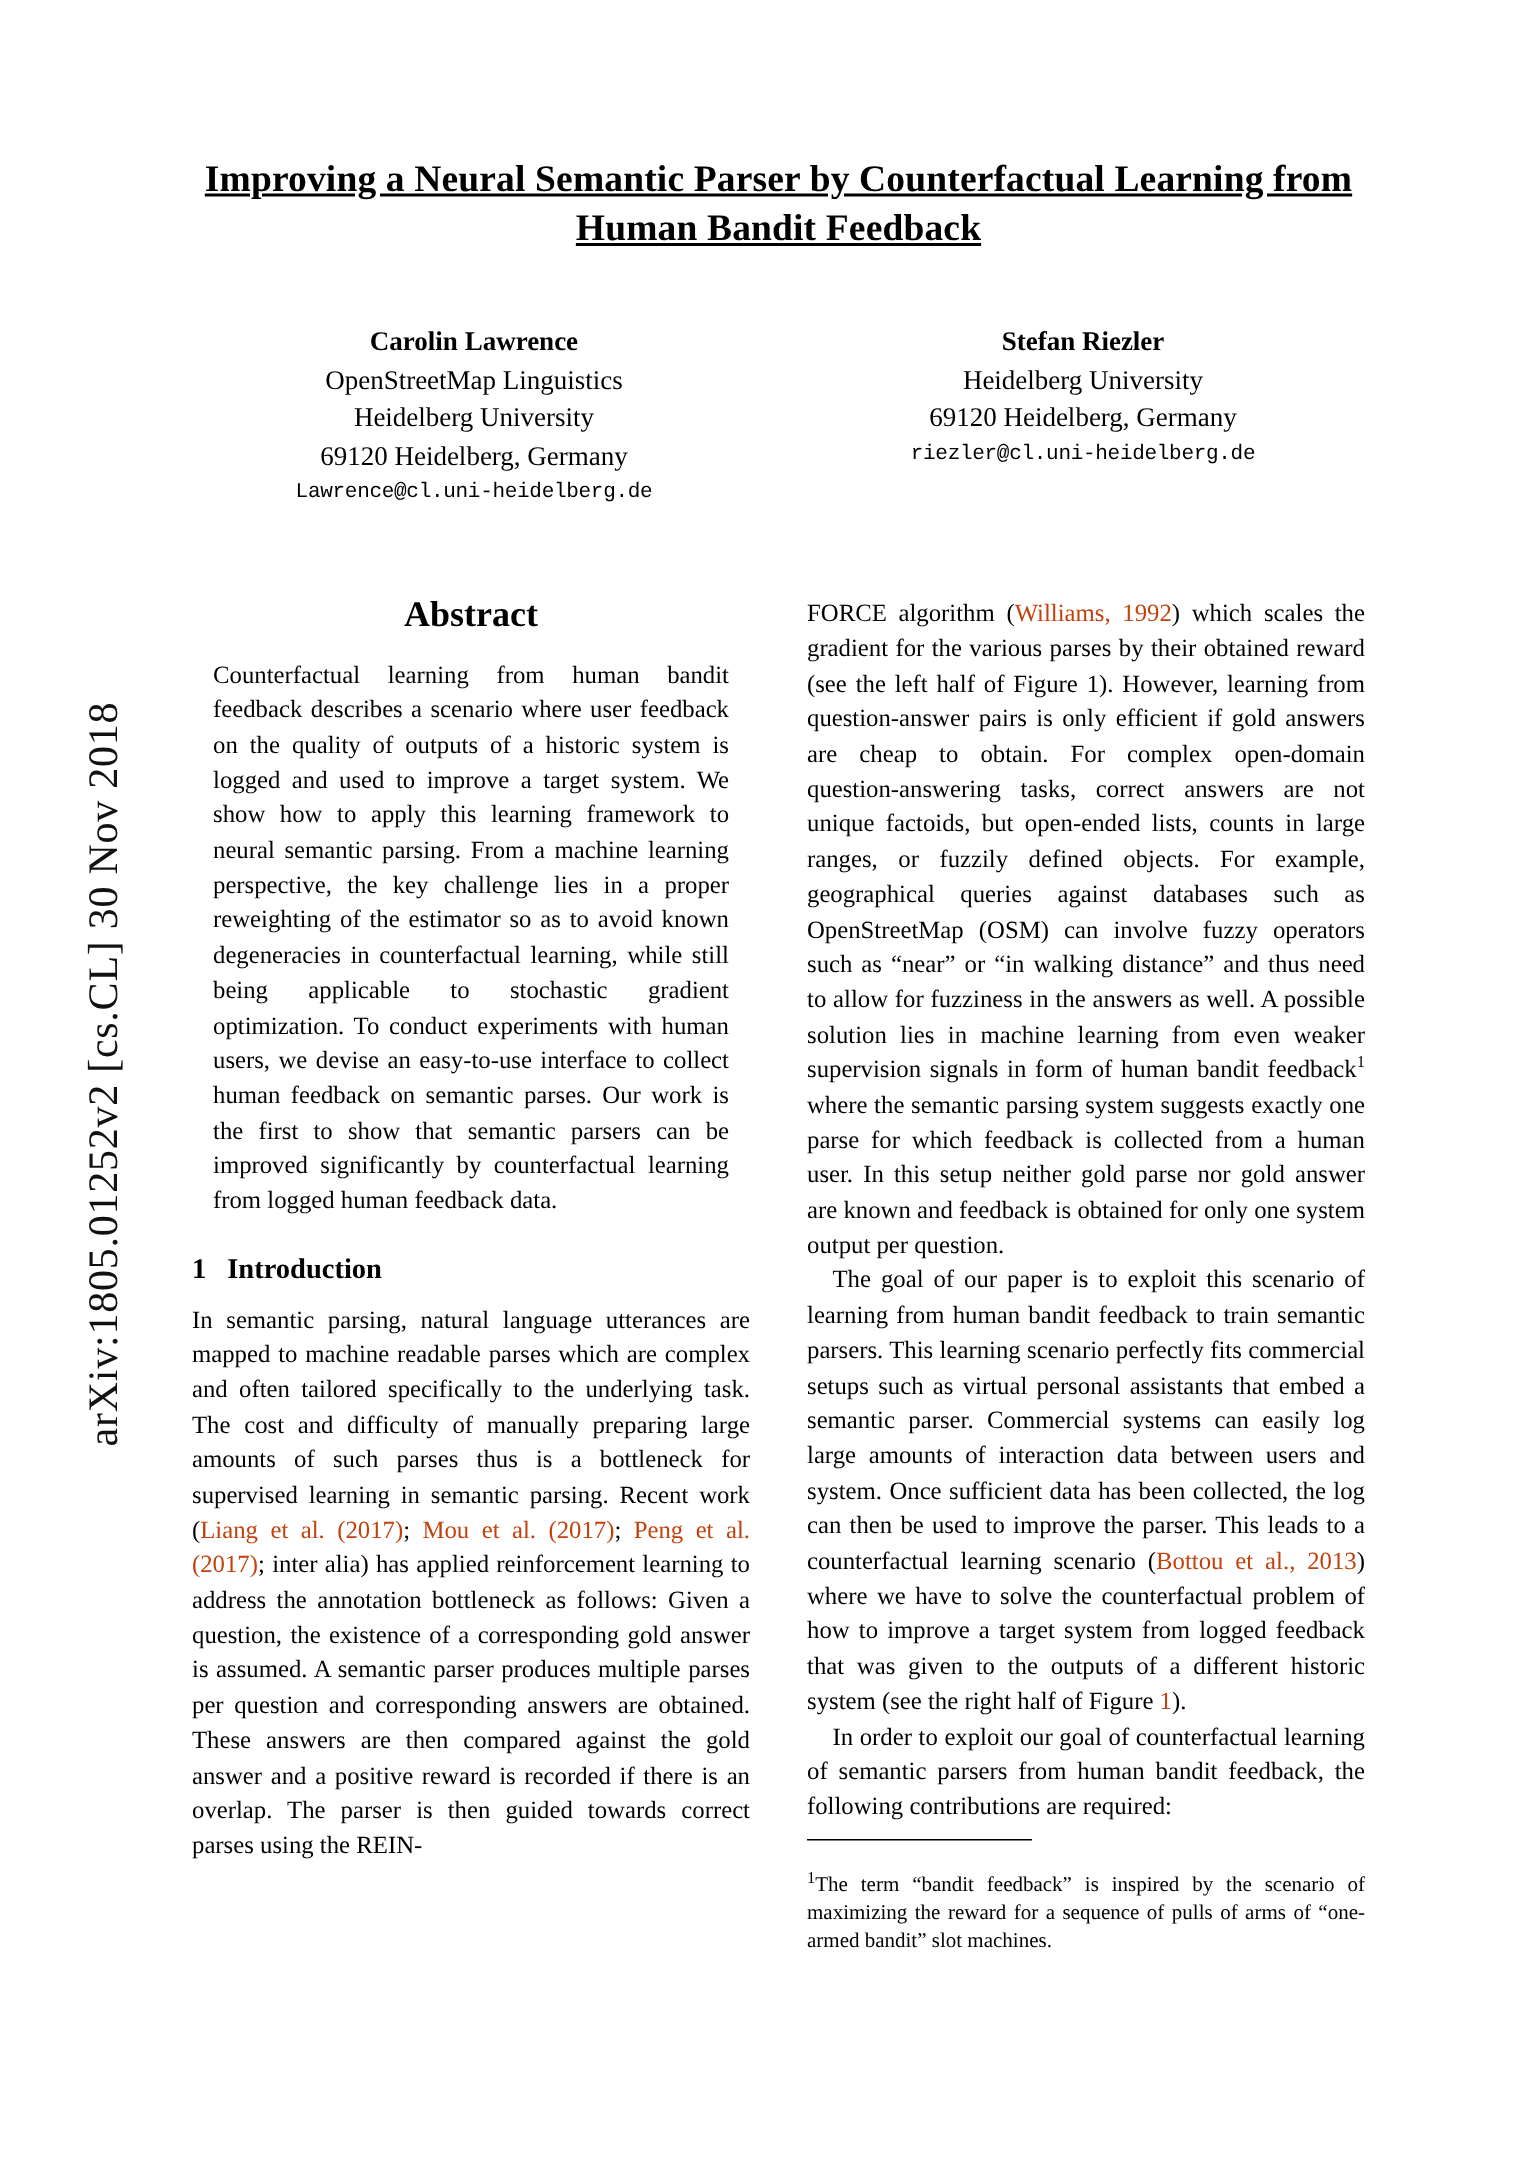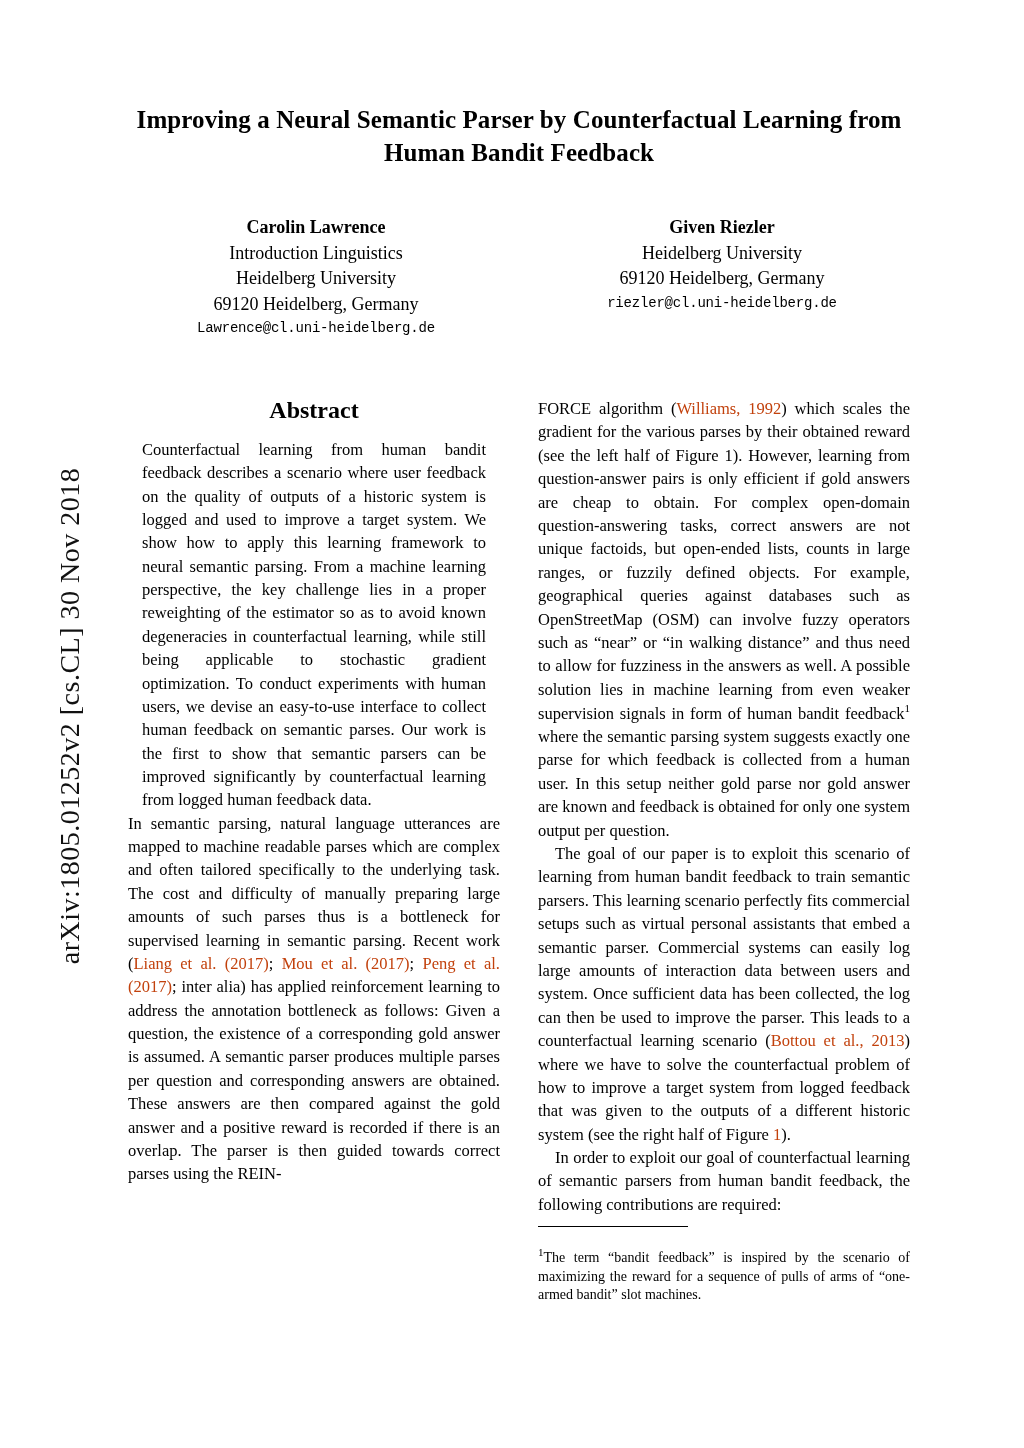--- a/index.html
+++ b/index.html
@@ -37,20 +37,21 @@
     top: 104px;
     width: 782px;
   }
   .title {
     font-size: 25px;
     font-weight: bold;
     text-align: center;
     line-height: 1.3;
     margin: 0 0 0 0;
     letter-spacing: 0.1px;
+    text-decoration: underline;
   }
   .authors {
     display: flex;
     margin-top: 46px;
     justify-content: center;
     gap: 30px;
   }
   .author-block {
     width: 50%;
     text-align: center;
@@ -137,39 +138,42 @@
 
   <div class="arxiv-stamp">arXiv:1805.01252v2  [cs.CL]  30 Nov 2018</div>
 
   <div class="content">
 
     <h1 class="title">Improving a Neural Semantic Parser by Counterfactual Learning from Human Bandit Feedback</h1>
 
     <div class="authors">
       <div class="author-block">
         <div class="author-name">Carolin Lawrence</div>
-        <div>Introduction Linguistics</div>
+        <div>OpenStreetMap Linguistics</div>
         <div>Heidelberg University</div>
         <div>69120 Heidelberg, Germany</div>
         <div class="author-email">Lawrence@cl.uni-heidelberg.de</div>
       </div>
       <div class="author-block">
-        <div class="author-name">Given Riezler</div>
+        <div class="author-name">Stefan Riezler</div>
         <div>Heidelberg University</div>
         <div>69120 Heidelberg, Germany</div>
         <div class="author-email">riezler@cl.uni-heidelberg.de</div>
       </div>
     </div>
 
     <div class="columns">
 
       <div class="col col-left">
         <div class="abstract-head">Abstract</div>
         <div class="abstract-body">Counterfactual learning from human bandit feedback describes a scenario where user feedback on the quality of outputs of a historic system is logged and used to improve a target system. We show how to apply this learning framework to neural semantic parsing. From a machine learning perspective, the key challenge lies in a proper reweighting of the estimator so as to avoid known degeneracies in counterfactual learning, while still being applicable to stochastic gradient optimization. To conduct experiments with human users, we devise an easy-to-use interface to collect human feedback on semantic parses. Our work is the first to show that semantic parsers can be improved significantly by counterfactual learning from logged human feedback data.</div>
 
+        <div class="section-head">
+          <span class="num">1</span><span>Introduction</span>
+        </div>
 
         <p class="body"><span>In semantic parsing, natural language utterances are mapped to machine readable parses which are complex and often tailored specifically to the underlying task. The cost and difficulty of manually preparing large amounts of such parses thus is a bottleneck for supervised learning in semantic parsing. Recent work (</span><span class="cite">Liang et al. (2017)</span><span>; </span><span class="cite">Mou et al. (2017)</span><span>; </span><span class="cite">Peng et al. (2017)</span><span>; </span><span class="italic">inter alia</span><span>) has applied reinforcement learning to address the annotation bottleneck as follows: Given a question, the existence of a corresponding gold answer is assumed. A semantic parser produces multiple parses per question and corresponding answers are obtained. These answers are then compared against the gold answer and a positive reward is recorded if there is an overlap. The parser is then guided towards correct parses using the REIN-</span></p>
       </div>
 
       <div class="col col-right">
         <p class="body"><span>FORCE algorithm (</span><span class="cite">Williams, 1992</span><span>) which scales the gradient for the various parses by their obtained reward (see the left half of Figure 1). However, learning from question-answer pairs is only efficient if gold answers are cheap to obtain. For complex open-domain question-answering tasks, correct answers are not unique factoids, but open-ended lists, counts in large ranges, or fuzzily defined objects. For example, geographical queries against databases such as OpenStreetMap (OSM) can involve fuzzy operators such as “near” or “in walking distance” and thus need to allow for fuzziness in the answers as well. A possible solution lies in machine learning from even weaker supervision signals in form of human bandit feedback</span><sup class="fn">1</sup><span> where the semantic parsing system suggests exactly one parse for which feedback is collected from a human user. In this setup neither gold parse nor gold answer are known and feedback is obtained for only one system output per question.</span></p>
 
         <p class="body"><span>The goal of our paper is to exploit this scenario of learning from human bandit feedback to train semantic parsers. This learning scenario perfectly fits commercial setups such as virtual personal assistants that embed a semantic parser. Commercial systems can easily log large amounts of interaction data between users and system. Once sufficient data has been collected, the log can then be used to improve the parser. This leads to a counterfactual learning scenario (</span><span class="cite">Bottou et al., 2013</span><span>) where we have to solve the counterfactual problem of how to improve a target system from logged feedback that was given to the outputs of a different historic system (see the right half of Figure </span><span class="cite">1</span><span>).</span></p>
 
         <p class="body">In order to exploit our goal of counterfactual learning of semantic parsers from human bandit feedback, the following contributions are required:</p>

